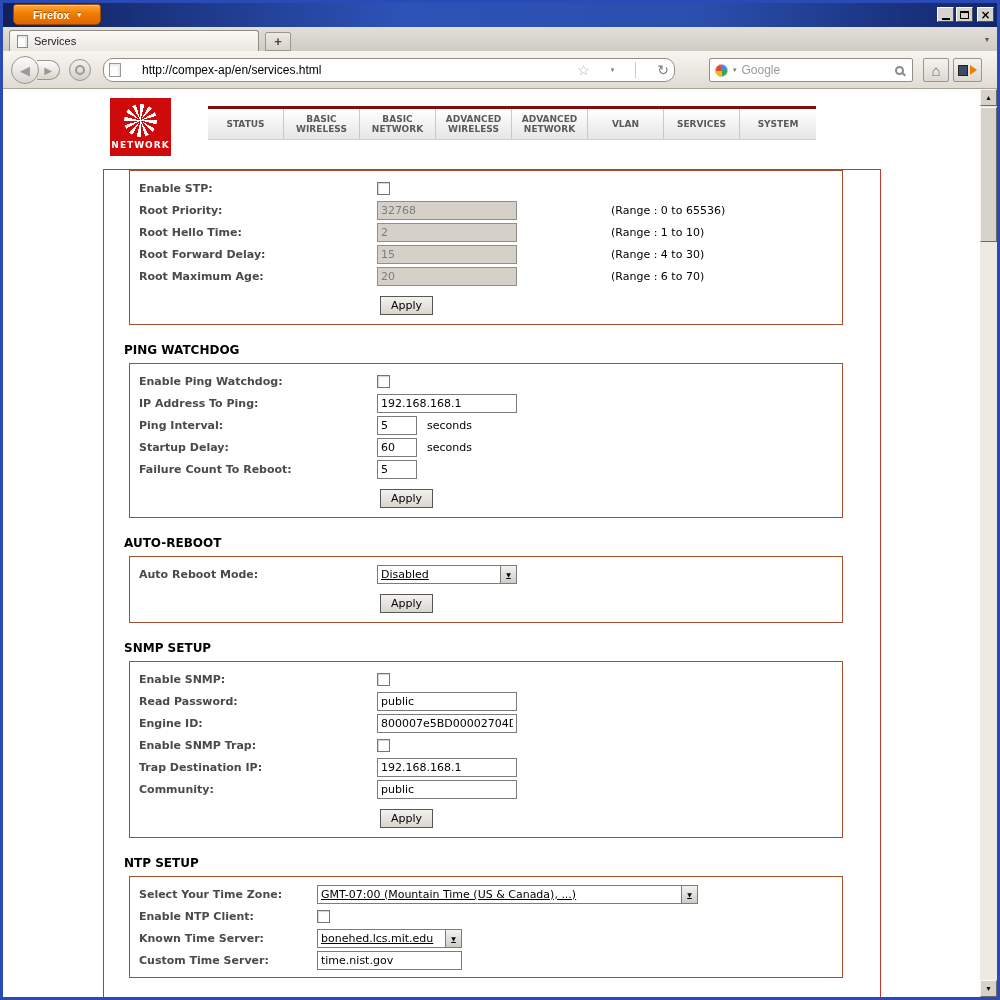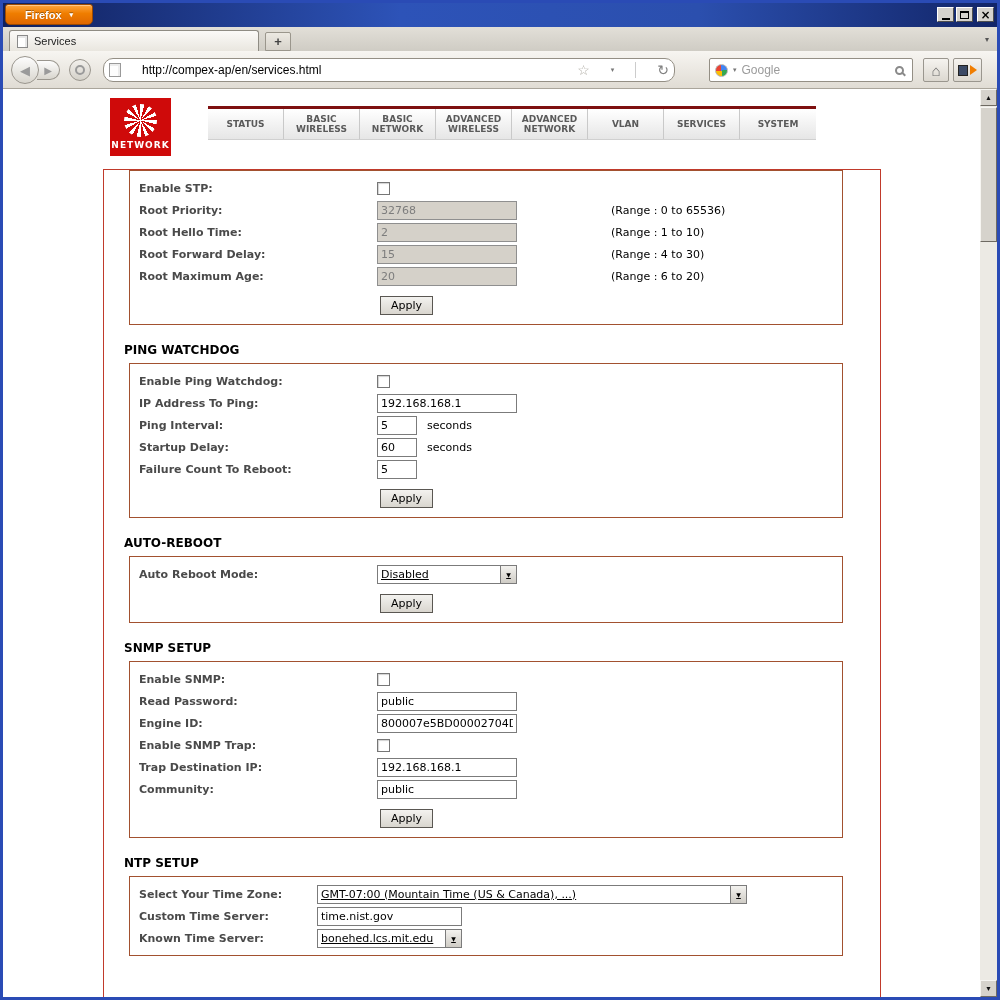--- a/index.html
+++ b/index.html
@@ -2,21 +2,21 @@
 <html><head>
 <meta charset="utf-8">
 <style>
   * { margin:0; padding:0; box-sizing:border-box; }
   html,body { width:1000px; height:1000px; font-family:"Liberation Sans",sans-serif; background:#fff; }
   .window { position:relative; width:1000px; height:1000px; background:#d6d2ca; border:3px solid #2a4bb5; overflow:hidden; }
 
   
   .titlebar { position:absolute; top:0; left:0; right:0; height:24px;
     background:linear-gradient(to right,#10205c,#2d53b8 40%,#2b4fae 70%,#122568); }
-  .fx-btn { position:absolute; left:2px; top:1px; height:21px; width:88px;
+  .fx-btn { position:absolute; left:10px; top:1px; height:21px; width:88px;
     background:linear-gradient(#ffa63f,#ef7d00 45%,#df6700);
     border:1px solid #9c4a00; border-radius:3px 3px 5px 5px; color:#fff;
     font:bold 11px "Liberation Sans",sans-serif; display:flex; align-items:center; justify-content:center; gap:8px;
     text-shadow:0 -1px 0 rgba(0,0,0,.35); box-shadow:inset 0 1px 0 rgba(255,255,255,.4); cursor:default; }
   .fx-caret { font-size:7px; }
   .win-controls { position:absolute; right:3px; top:4px; display:flex; gap:2px; }
   .wbtn { width:17px; height:15px; background:#d6d3ce; border:1px solid; border-color:#ffffff #4e4e4e #4e4e4e #ffffff;
     display:flex; align-items:center; justify-content:center; }
   .wbtn.close { margin-left:2px; }
   .glyph-min { width:8px; height:2px; background:#000; margin-top:8px; }
@@ -108,21 +108,21 @@
   .title-snmp, .title-ntp { }
   .section-box { margin-left:25px; width:714px; border:1px solid #a2512f; padding:6px 0 6px 0; }
   .form-row { position:relative; display:flex; align-items:center; min-height:22px; padding-left:9px; }
   .flabel { width:238px; flex:none; font:bold 11px "DejaVu Sans",sans-serif; color:#4a4a4a; }
   .sec-ntp .flabel { width:178px; }
   .checkbox { width:13px; height:13px; background:#fff; border:1px solid #767676;
     box-shadow:inset 1px 1px 1px rgba(0,0,0,.18); flex:none; }
   .txt { height:19px; border:1px solid #7b7b7b; background:#fff; font:11px "DejaVu Sans",sans-serif;
     color:#000; padding:1px 3px; }
   .txt.disabled { background:#d5d1c9; color:#7d7d7d; border-color:#8f8f8f; }
-  .w-med  { width:140px; } .w-small { width:40px; } .w-wide { width:430px; } .w-med2 { width:145px; }
+  .w-med  { width:140px; } .w-small { width:40px; } .w-wide { width:381px; } .w-med2 { width:145px; }
   .sel { display:inline-flex; align-items:stretch; height:19px; border:1px solid #7b7b7b; background:#fff;text-decoration:underline; }
   .sel-text { flex:1; font:11px "DejaVu Sans",sans-serif; color:#000; padding:2px 3px;
     white-space:nowrap; overflow:hidden; }
   .sel-btn { width:16px; flex:none; background:linear-gradient(#f3f2ef,#cfccc5); border-left:1px solid #7b7b7b;
     display:flex; align-items:center; justify-content:center; font-size:6px; color:#000; }
   .range-note { position:absolute; left:481px; font:11px "DejaVu Sans",sans-serif; color:#000; white-space:nowrap; }
   .suffix { margin-left:10px; font:11px "DejaVu Sans",sans-serif; color:#000; }
   .apply-row { margin:7px 0 3px 250px;text-decoration:underline; }
   .apply-btn { font:11px "DejaVu Sans",sans-serif; color:#000; padding:2px 10px;
     background:linear-gradient(#f3f2ef,#d9d6cf); border:1px solid #5a5752; cursor:default; }
@@ -226,21 +226,21 @@
                 <span class="range-note">(Range : 1 to 10)</span>
               </div>
               <div class="form-row">
                 <span class="flabel">Root Forward Delay:</span>
                 <input class="txt w-med disabled" type="text" disabled="" value="15" style="">
                 <span class="range-note">(Range : 4 to 30)</span>
               </div>
               <div class="form-row">
                 <span class="flabel">Root Maximum Age:</span>
                 <input class="txt w-med disabled" type="text" disabled="" value="20" style="">
-                <span class="range-note">(Range : 6 to 20)</span>
+                <span class="range-note">(Range : 6 to 70)</span>
               </div>
               <div class="apply-row"><button class="apply-btn">Apply</button></div>
             </div>
             <div class="section-title title-ping">PING WATCHDOG</div>
             <div class="section-box sec-ping">
               <div class="form-row">
                 <span class="flabel">Enable Ping Watchdog:</span>
                 <span class="checkbox"></span>
               </div>
               <div class="form-row">
@@ -305,30 +305,34 @@
             <div class="section-title title-ntp">NTP SETUP</div>
             <div class="section-box sec-ntp">
               <div class="form-row">
                 <span class="flabel">Select Your Time Zone:</span>
                 <span class="sel w-wide">
                   <span class="sel-text">GMT-07:00 (Mountain Time (US &amp; Canada), ...)</span>
                   <span class="sel-btn">▼</span>
                 </span>
               </div>
               <div class="form-row">
-                <span class="flabel">Custom Time Server:</span>
-                <input class="txt w-med2" type="text" value="time.nist.gov" style="">
+                <span class="flabel">Enable NTP Client:</span>
+                <span class="checkbox"></span>
               </div>
               <div class="form-row">
                 <span class="flabel">Known Time Server:</span>
                 <span class="sel w-med2">
                   <span class="sel-text">bonehed.lcs.mit.edu</span>
                   <span class="sel-btn">▼</span>
                 </span>
               </div>
+              <div class="form-row">
+                <span class="flabel">Custom Time Server:</span>
+                <input class="txt w-med2" type="text" value="time.nist.gov" style="">
+              </div>
             </div>
           </div>
       </div>
     </div>
   </div>
 
   <div class="scrollbar">
     <div class="sb-btn sb-up">▲</div>
     <div class="sb-thumb"></div>
     <div class="sb-btn sb-down">▼</div>

